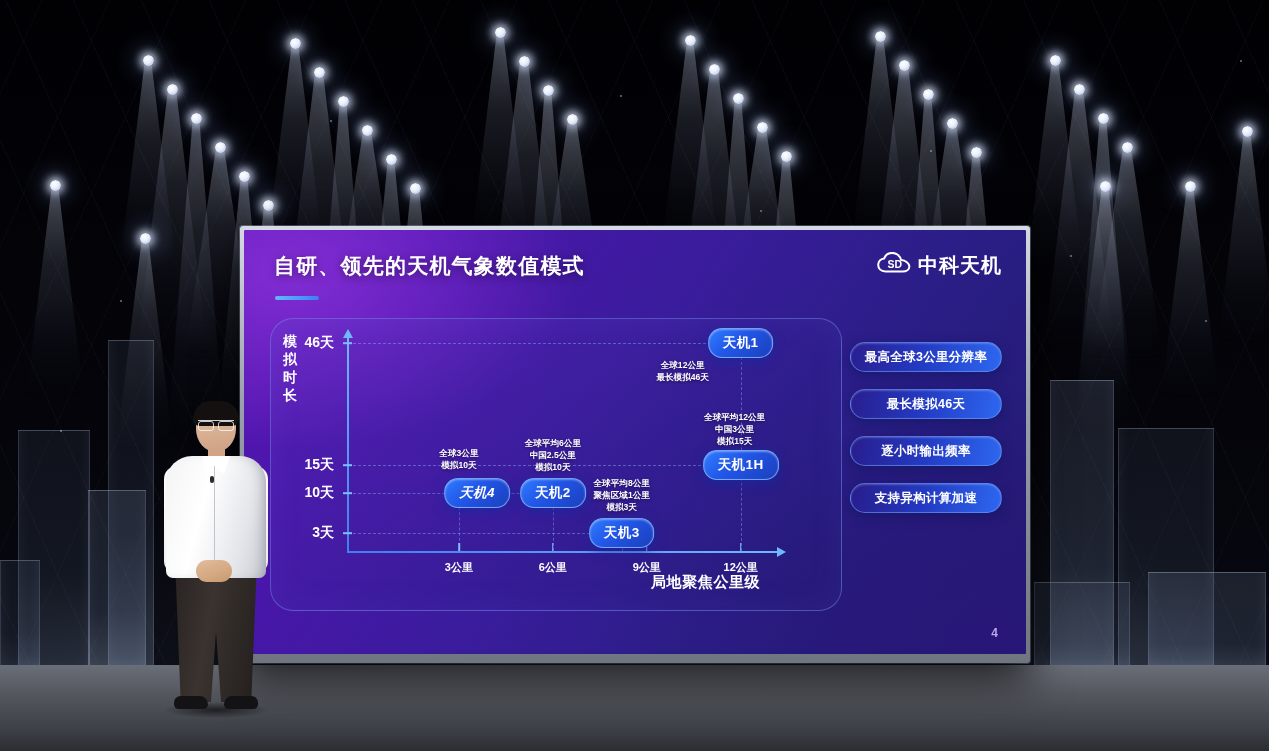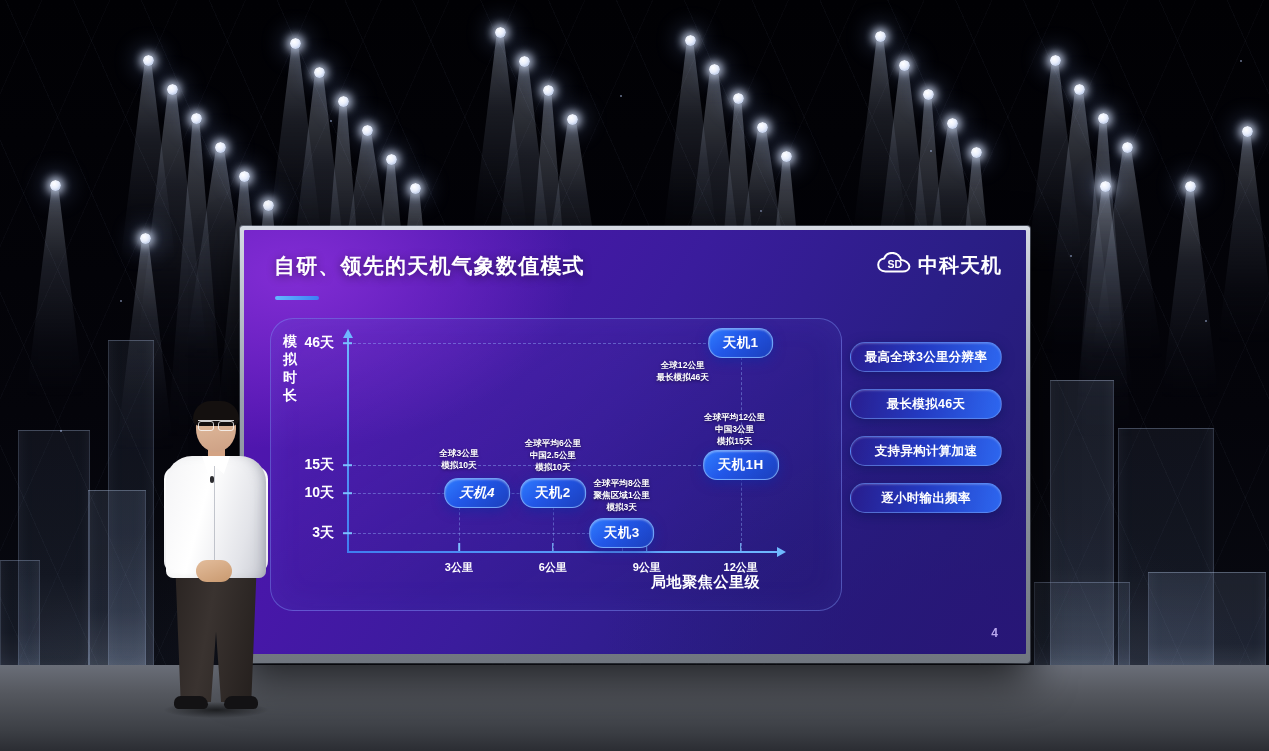--- a/index.html
+++ b/index.html
@@ -340,22 +340,22 @@
             <div class="note" style="left: 411.652px; top: 40px;">
               <div>全球12公里</div>
               <div>最长模拟46天</div>
             </div>
           </div>
       </div>
 
       <div class="features" id="features">
           <div class="feat">最高全球3公里分辨率</div>
           <div class="feat">最长模拟46天</div>
+          <div class="feat">逐小时输出频率</div>
           <div class="feat">支持异构计算加速</div>
-          <div class="feat">逐小时输出频率</div>
         </div>
 
       <div class="pagenum">4</div>
     </div>
   </div>
 
   <div class="person">
     <div class="p-shadow"></div>
     <div class="p-pants"></div>
     <div class="p-shoe-l"></div>

